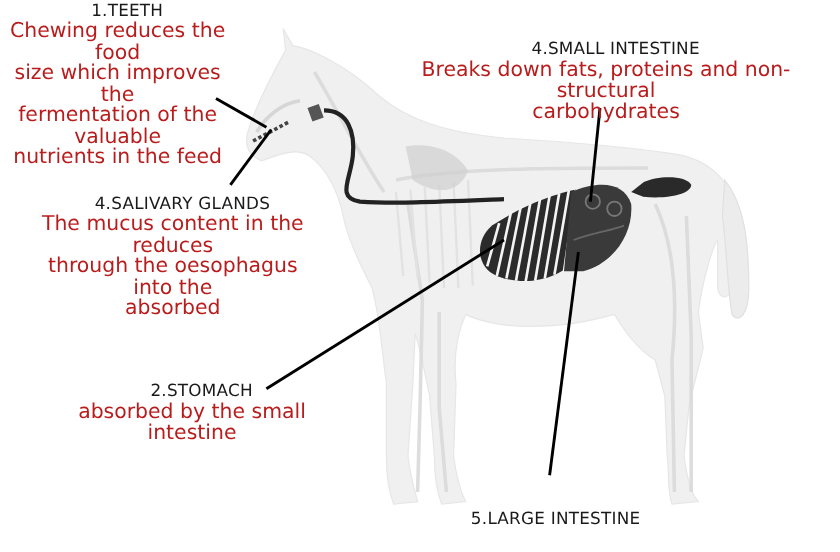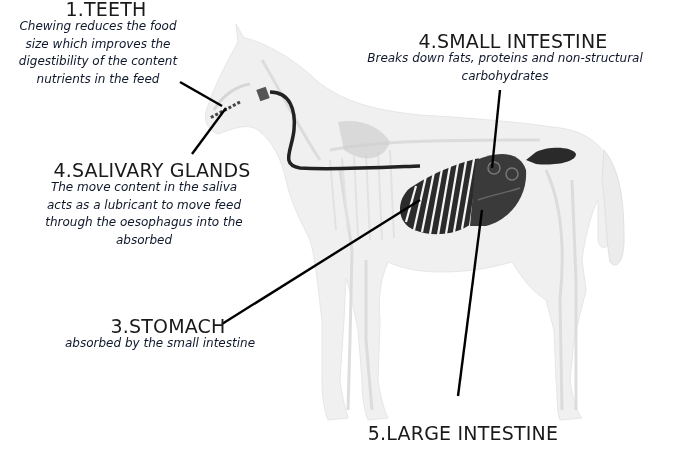--- a/index.html
+++ b/index.html
@@ -1,21 +1,21 @@
 <!DOCTYPE html>
 <html><head>
 <meta charset="utf-8">
 <style>
   html, body { margin: 0; padding: 0; background: #ffffff; }
   body { width: 700px; height: 460px; position: relative; overflow: hidden;
          font-family: "DejaVu Sans", "Liberation Sans", sans-serif; color: #1a1a1a; }
   .illus { position: absolute; left: 0; top: 0; width: 700px; height: 460px; }
   .label { position: absolute; text-align: center; line-height: 17.5px; }
-  .label .title { font-size: 19px; letter-spacing: 0.2px; color: #1a1a1a; line-height: 18px; margin-left: 16px; }
-  .label .desc { font-size: 12px; color: #0f172a; font-style: italic; }
+  .label .title { font-size: 14px; letter-spacing: 0.2px; color: #1a1a1a; line-height: 18px; margin-left: 16px; }
+  .label .desc { font-size: 17px; color: #b91c1c; }
   #lbl-teeth { left: 0px; top: 0px; width: 196px; }
   #lbl-saliva { left: 34px; top: 161px; width: 220px; }
   #lbl-stomach { left: 40px; top: 317px; width: 240px; }
   #lbl-small { left: 345px; top: 32px; width: 320px; }
   #lbl-large { left: 285px; top: 424px; width: 340px; }
 </style>
 </head>
 <body>
 
 <svg class="illus" viewBox="0 0 700 460" xmlns="http://www.w3.org/2000/svg">
@@ -84,34 +84,33 @@
     <line x1="222" y1="324" x2="420" y2="200"></line>
     <line x1="500" y1="90" x2="492" y2="168"></line>
     <line x1="458" y1="396" x2="482" y2="210"></line>
   </g>
 </svg>
 
 <div class="label" id="lbl-teeth">
   <div class="title">1.TEETH</div>
   <div class="desc">Chewing reduces the food</div>
   <div class="desc">size which improves the</div>
-  <div class="desc">digestibility of the content</div>
+  <div class="desc">fermentation of the valuable</div>
   <div class="desc">nutrients in the feed</div>
 </div>
 
 <div class="label" id="lbl-saliva">
   <div class="title">4.SALIVARY GLANDS</div>
-  <div class="desc">The move content in the saliva</div>
-  <div class="desc">acts as a lubricant to move feed</div>
+  <div class="desc">The mucus content in the reduces</div>
   <div class="desc">through the oesophagus into the</div>
   <div class="desc">absorbed</div>
 </div>
 
 <div class="label" id="lbl-stomach">
-  <div class="title">3.STOMACH</div>
+  <div class="title">2.STOMACH</div>
   <div class="desc">absorbed by the small intestine</div>
 </div>
 
 <div class="label" id="lbl-small">
   <div class="title">4.SMALL INTESTINE</div>
   <div class="desc">Breaks down fats, proteins and non-structural</div>
   <div class="desc">carbohydrates</div>
 </div>
 
 <div class="label" id="lbl-large">

